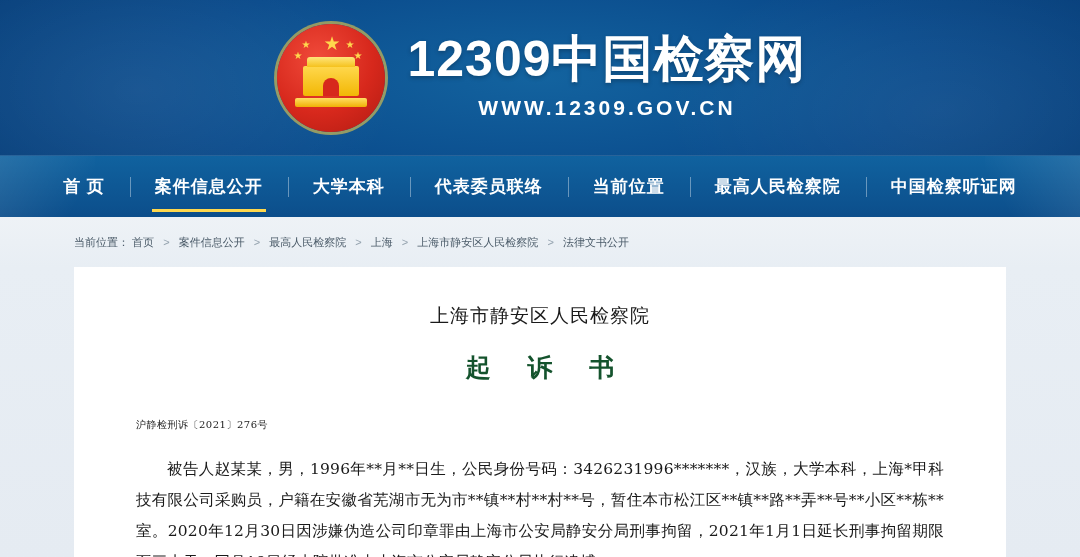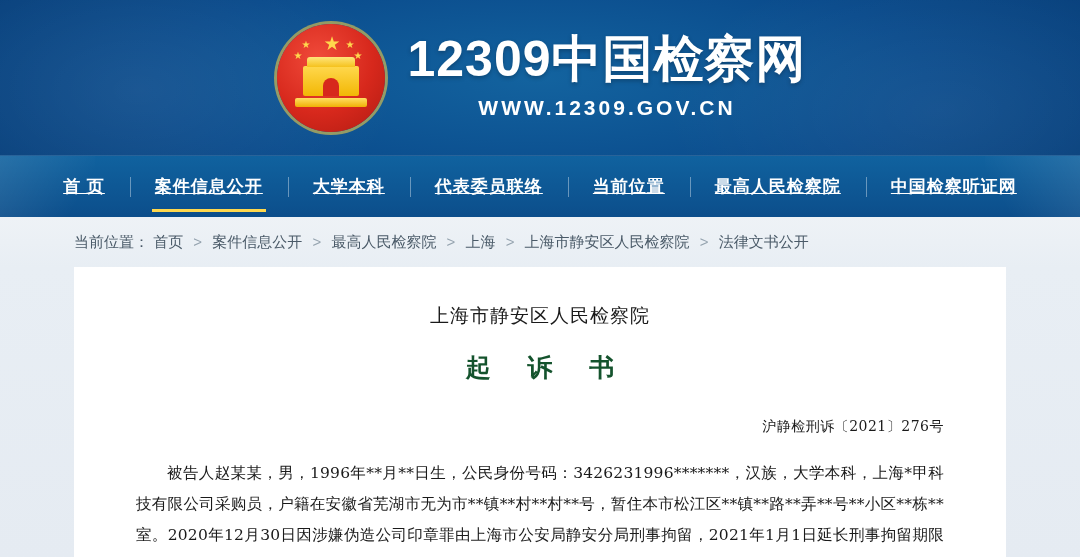--- a/index.html
+++ b/index.html
@@ -177,21 +177,20 @@
   }
   .nav-item {
     position: relative;
     color: #ffffff;
     font-size: 17px;
     font-weight: bold;
     padding: 0 25px;
     white-space: nowrap;
     cursor: pointer;
     letter-spacing: 1px;
-    text-decoration: underline;
   }
   .nav-item + .nav-item::before {
     content: "";
     position: absolute;
     left: 0; top: 50%;
     margin-top: -10px;
     width: 1px; height: 20px;
     background: rgba(255,255,255,0.38);
   }
   .nav-item.active .nav-underline {
@@ -207,21 +206,21 @@
     position: relative;
     width: 1080px;
     height: 50px;
     background: #f2f5f8;
     display: flex;
     align-items: center;
     padding-left: 74px;
     background: linear-gradient(#eef2f6, #e8eef4);
   }
   .breadcrumb {
-    font-size: 15px;
+    font-size: 11px;
     color: #4a5a68;
     white-space: nowrap;
   }
   .breadcrumb .bc-label { color: #4a5a68; }
   .breadcrumb .bc-link { color: #4a5a68; cursor: pointer; }
   .breadcrumb .bc-sep { color: #95a3af; margin: 0 6px; }
 
   
   .content-wrap {
     position: relative;
@@ -250,23 +249,23 @@
     text-align: center;
     font-family: "DejaVu Sans", "Liberation Sans", sans-serif;
     font-size: 25px;
     font-weight: bold;
     color: #14532d;
     letter-spacing: 14px;
     text-indent: 14px;
   }
   .doc-number {
     margin-top: 34px;
-    text-align: right;
+    text-align: left;
     font-family: "DejaVu Serif", "Liberation Serif", serif;
-    font-size: 14px;
+    font-size: 10px;
     color: #1a1a1a;
     letter-spacing: 0.5px;
   }
   .doc-body {
     margin-top: 22px;
     font-family: "DejaVu Serif", "Liberation Serif", serif;
     font-size: 15.5px;
     line-height: 2.0;
     color: #1a1a1a;
     text-align: justify;

